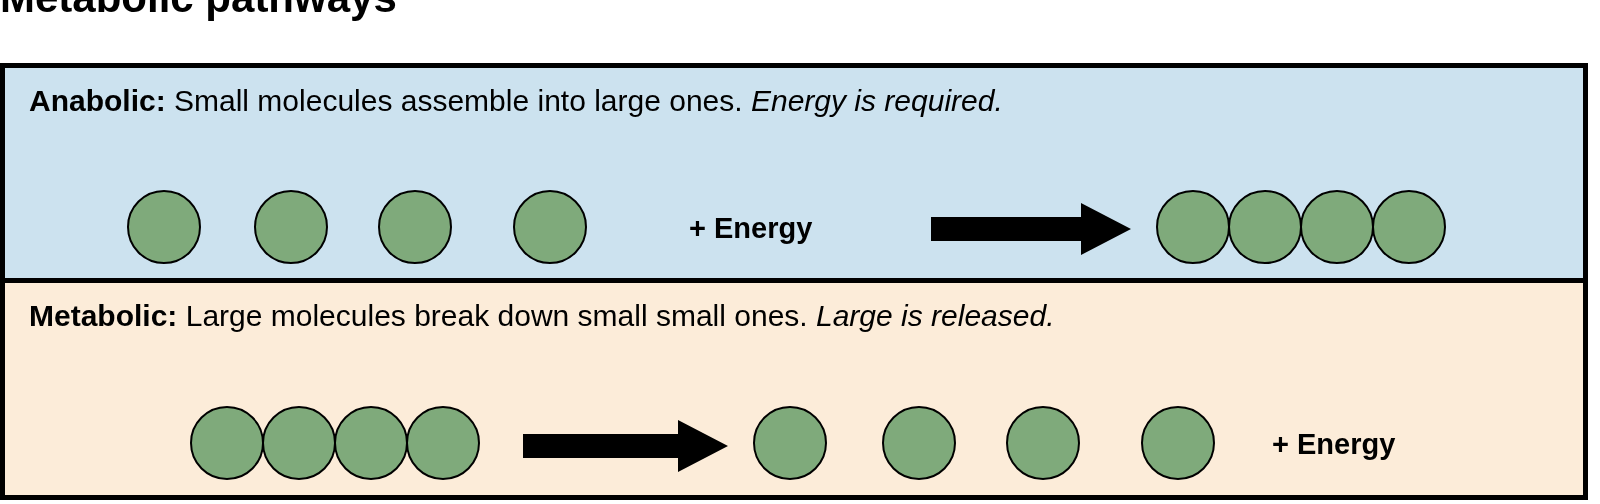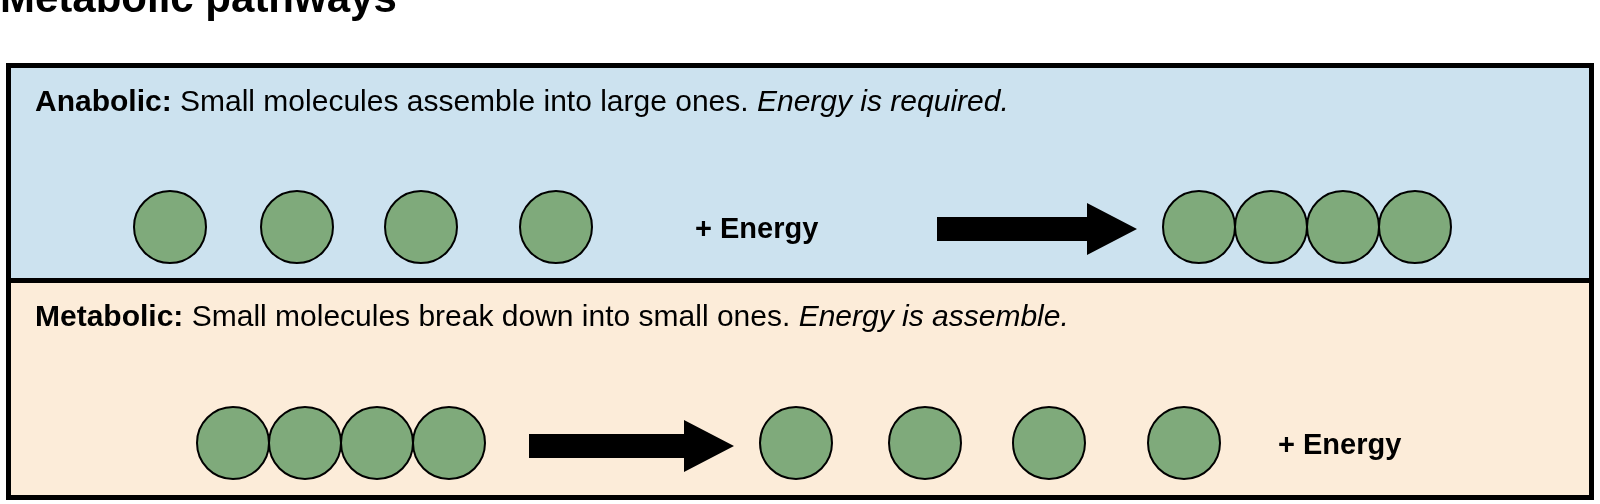--- a/index.html
+++ b/index.html
@@ -38,21 +38,21 @@
     font-weight: bold;
     color: #000000;
     white-space: nowrap;
     letter-spacing: 0px;
     font-family: "Liberation Sans", sans-serif;
   }
 
   
   #frame {
     position: absolute;
-    left: 6px;
+    left: 0;
     top: 63px;
     width: 1588px;
     height: 437px;
     border: 5px solid #000000;
     box-sizing: border-box;
     background: #701a75;
   }
 
   .panel {
     position: relative;
@@ -152,21 +152,21 @@
         <div class="molecule" style="left:1151px; top:122px;"></div>
         <div class="molecule" style="left:1223px; top:122px;"></div>
         <div class="molecule" style="left:1295px; top:122px;"></div>
         <div class="molecule" style="left:1367px; top:122px;"></div>
 
       </div>
     </div>
 
     <div class="panel catabolic">
 
-      <div class="caption"><span class="lead">Metabolic:</span><span class="body"> Small molecules break down into small ones. </span><span class="note">Energy is assemble.</span></div>
+      <div class="caption"><span class="lead">Metabolic:</span><span class="body"> Large molecules break down small small ones. </span><span class="note">Large is released.</span></div>
 
       <div class="reaction">
 
         <div class="molecule" style="left:185px; top:123px;"></div>
         <div class="molecule" style="left:257px; top:123px;"></div>
         <div class="molecule" style="left:329px; top:123px;"></div>
         <div class="molecule" style="left:401px; top:123px;"></div>
 
         <div class="arrow" style="left:518px; top:137px;">
           <svg width="205" height="52" viewBox="0 0 205 52" aria-hidden="true">

